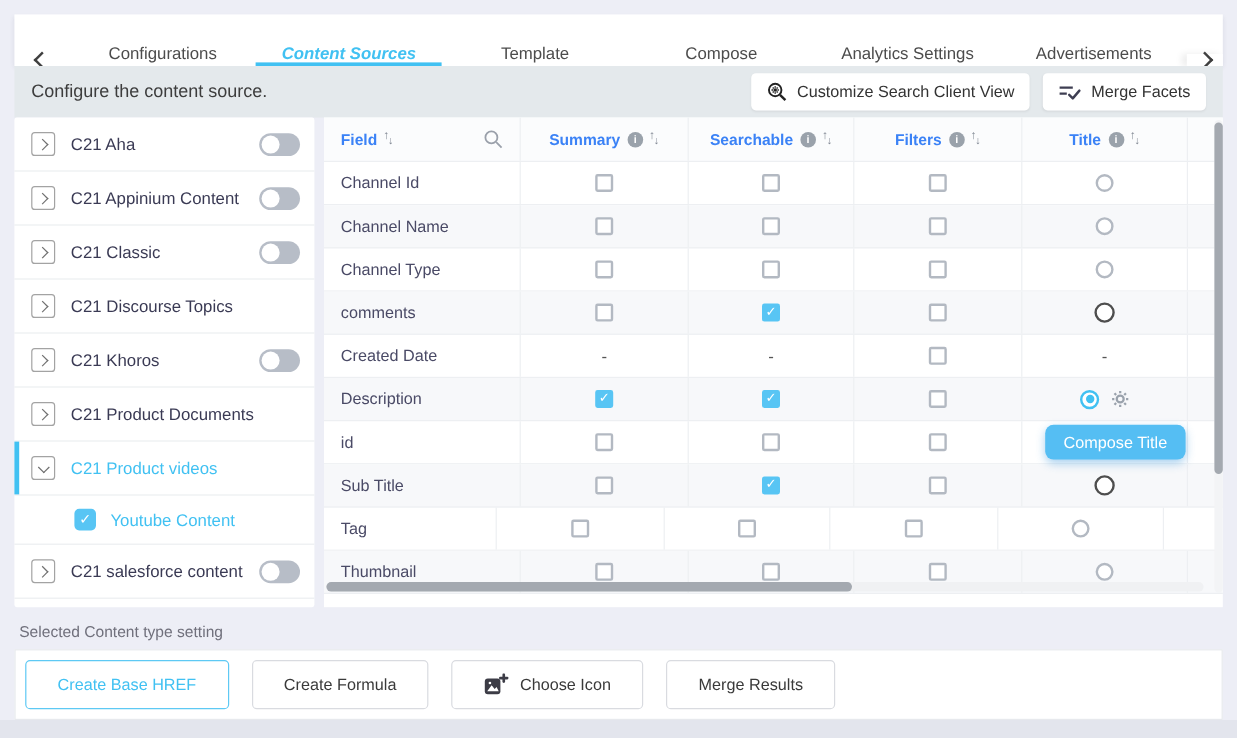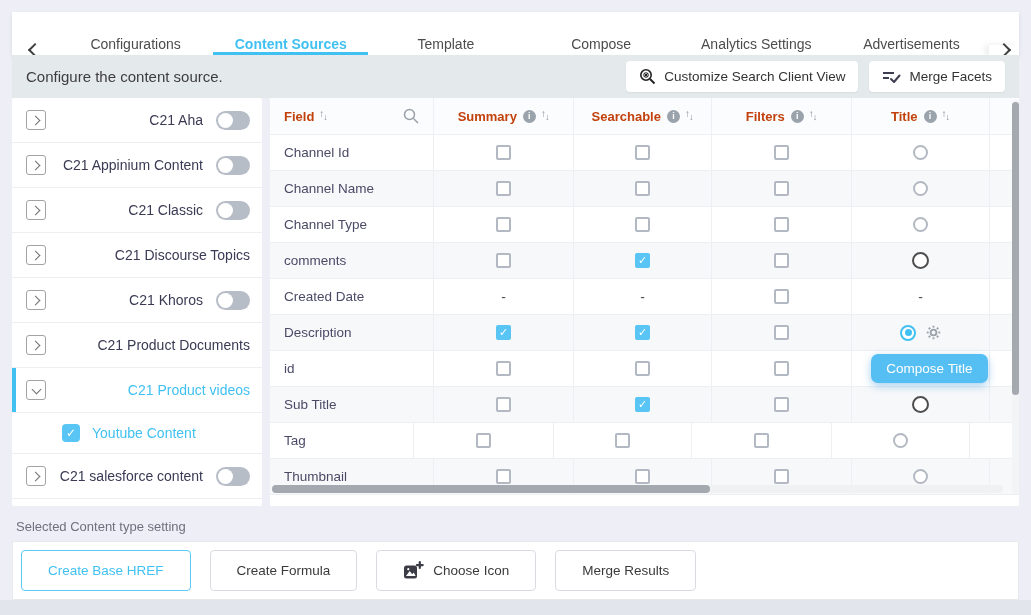--- a/index.html
+++ b/index.html
@@ -7,39 +7,39 @@
   #app{position:relative;width:1031px;height:615px;background:#edeef6;overflow:hidden;}
 
   
   .tabbar{position:absolute;left:12px;top:12px;width:1007px;height:43px;background:#fff;
           display:flex;align-items:flex-end;box-shadow:0 2px 4px rgba(50,50,80,.10);}
   .tab-nav{width:46px;display:flex;align-items:center;justify-content:center;cursor:pointer;}
   .tab-nav.next{width:30px;box-shadow:-4px 0 6px rgba(0,0,0,.08);background:#fff;}
   .tabs{flex:1;display:flex;}
   .tab{flex:1;display:flex;align-items:center;justify-content:center;font-size:14px;color:#4c4c4c;
        cursor:pointer;border-bottom:3px solid transparent;padding-top:3px;box-sizing:border-box;}
-  .tab.active{color:var(--accent);border-bottom-color:var(--accent);font-weight:bold;}
+  .tab.active{color:var(--accent);border-bottom-color:var(--accent);font-weight:bold;font-style:italic;}
   .chev{display:inline-block;width:8px;height:8px;border-top:2px solid #3f3f3f;border-right:2px solid #3f3f3f;}
   .chev.left{transform:rotate(-135deg);}
   .chev.right{transform:rotate(45deg);}
   .chev.sm{width:6px;height:6px;border-width:1.8px;border-color:#6f6f6f;}
   .chev.down{transform:rotate(135deg);}
 
   
   .configbar{position:absolute;left:12px;top:55px;width:1007px;height:43px;background:#e4e9ec;
              display:flex;align-items:center;padding:0 14px;box-sizing:border-box;}
   .config-label{font-size:15px;color:#3d3d3d;flex:1;}
   .toolbar{display:flex;gap:11px;}
   .tbtn{height:31px;background:#fff;border:none;border-radius:4px;display:flex;align-items:center;gap:8px;
         padding:0 13px;font-size:13.5px;color:#333;box-shadow:0 1px 2px rgba(0,0,0,.06);cursor:pointer;
         font-family:inherit;white-space:nowrap;}
   .tbtn.accent{border:1.5px solid #74d0f6;color:var(--accent);box-shadow:none;}
 
   
-  .sidebar{position:absolute;left:12px;top:98px;width:250px;height:408px;background:#fff;border-radius:2px;text-align:right;}
+  .sidebar{position:absolute;left:12px;top:98px;width:250px;height:408px;background:#fff;border-radius:2px;}
   .side-item{height:44px;display:flex;align-items:center;gap:13px;padding:0 12px 0 14px;
              border-bottom:1px solid #eceef1;position:relative;cursor:pointer;}
   .side-item.selected::before{content:'';position:absolute;left:0;top:0;bottom:0;width:4px;background:var(--accent);}
   .expand-box{width:20px;height:20px;border:1.5px solid #a3a3a3;border-radius:3px;box-sizing:border-box;
               display:flex;align-items:center;justify-content:center;flex:0 0 auto;cursor:pointer;background:#fff;}
   .expand-box .chev.sm.right{margin-left:-2px;}
   .expand-box .chev.sm.down{margin-top:-2px;}
   .side-label{flex:1;font-size:14px;color:#3a3a54;}
   .side-item.selected .side-label{color:var(--accent);}
   .toggle{width:34px;height:19px;border-radius:10px;background:var(--toggle-off);position:relative;flex:0 0 auto;cursor:pointer;}
@@ -62,21 +62,21 @@
 
   
   .tablewrap{position:absolute;left:270px;top:98px;width:749px;height:408px;background:#fff;}
   .trow{display:flex;height:35px;border-bottom:1px solid #edeff2;}
   .trow.head{height:36px;background:#fbfcfd;}
   .trow.alt{background:var(--row-alt);}
   .tcell{display:flex;align-items:center;justify-content:center;box-sizing:border-box;
          border-right:1px solid #edeff2;height:100%;}
   .tcell.last{border-right:none;}
   .tcell.fieldcol{justify-content:flex-start;padding:0 14px;}
-  .th-label{font-size:13px;font-weight:bold;color:#c2410c;}
+  .th-label{font-size:13px;font-weight:bold;color:#3b82f6;}
   .td-field{font-size:13.5px;color:#4a4a66;}
   .sort{display:inline-flex;color:#7f8692;font-size:10px;margin-left:5px;cursor:pointer;}
   .sort .up{transform:translateY(-3px);}
   .sort .dn{transform:translateY(1px);margin-left:-1px;font-size:9px;}
   .info{width:13px;height:13px;border-radius:50%;background:#9aa2ab;color:#fff;font-size:9px;font-weight:bold;
         display:inline-flex;align-items:center;justify-content:center;margin-left:6px;cursor:pointer;}
   .hdr-search{margin-left:auto;cursor:pointer;display:flex;align-items:center;}
   .gear-btn{margin-left:10px;display:flex;align-items:center;cursor:pointer;}
   .compose-tip{background:#55bef3;color:#fff;border:none;border-radius:7px;padding:7px 15px;font-size:13.5px;
                font-family:inherit;box-shadow:0 3px 8px rgba(60,150,220,.45);transform:translateX(9px);cursor:pointer;}

